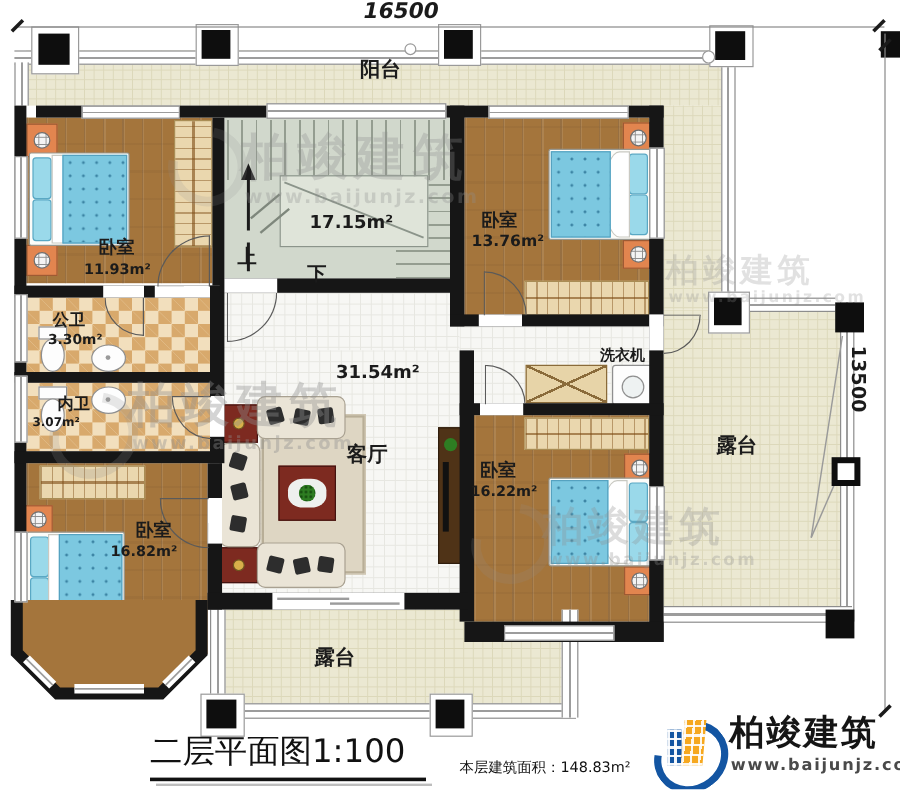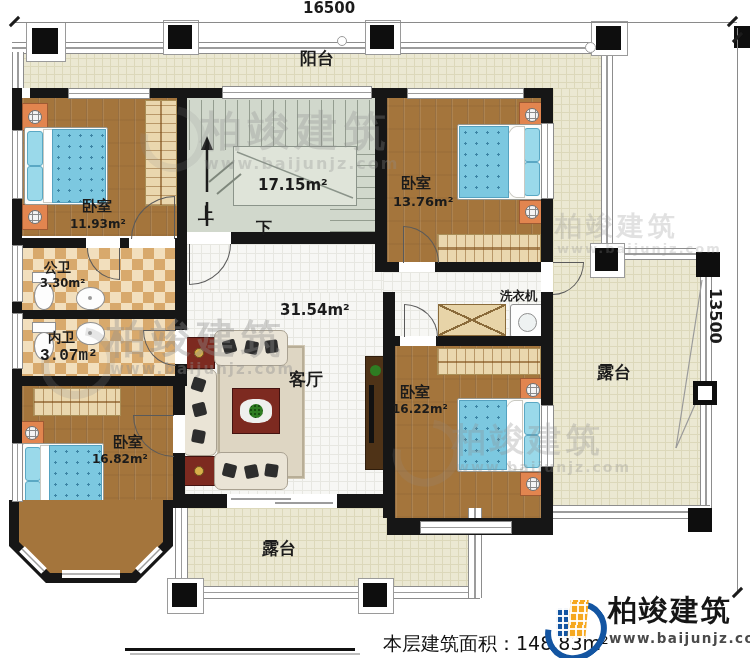--- a/index.html
+++ b/index.html
@@ -338,43 +338,44 @@
   <div class="lbl" style="left:198px;top:206px;font-size:16px;">上</div>
   <div class="lbl" style="left:256px;top:220px;font-size:16px;">下</div>
 
   <div class="lbl" style="left:82px;top:199px;font-size:15px;">卧室</div>
   <div class="lbl" style="left:70px;top:218px;font-size:12px;">11.93m²</div>
   <div class="lbl" style="left:401px;top:176px;font-size:15px;">卧室</div>
   <div class="lbl" style="left:393px;top:195px;font-size:13px;">13.76m²</div>
   <div class="lbl" style="left:44px;top:261px;font-size:13.5px;">公卫</div>
   <div class="lbl" style="left:40px;top:278px;font-size:11.5px;">3.30m²</div>
   <div class="lbl" style="left:48px;top:331px;font-size:13.5px;">内卫</div>
-  <div class="lbl" style="left:40px;top:348px;font-size:16px;font-family:Liberation Mono, monospace;">3.07m²</div>
+  <div class="lbl" style="left:27px;top:348px;font-size:10px;">3.07m²</div>
   <div class="lbl" style="left:280px;top:303px;font-size:15px;">31.54m²</div>
   <div class="lbl" style="left:289px;top:371px;font-size:17px;">客厅</div>
   <div class="lbl" style="left:500px;top:290px;font-size:12.5px;">洗衣机</div>
   <div class="lbl" style="left:400px;top:385px;font-size:15px;">卧室</div>
   <div class="lbl" style="left:392px;top:403px;font-size:12px;">16.22m²</div>
   <div class="lbl" style="left:113px;top:435px;font-size:15px;">卧室</div>
   <div class="lbl" style="left:92px;top:453px;font-size:12px;">16.82m²</div>
   <div class="lbl" style="left:597px;top:364px;font-size:17px;">露台</div>
   <div class="lbl" style="left:262px;top:540px;font-size:17px;">露台</div>
 
   <div style="position:absolute;left:14px;top:22px;width:723px;height:1px;background:#8a8a8a;"></div>
   <div style="position:absolute;left:737px;top:28px;width:1px;height:566px;background:#8a8a8a;"></div>
   <div class="tick" style="left:13px;top:15px;"></div>
   <div class="tick" style="left:731px;top:15px;"></div>
   <div class="tick" style="left:736px;top:31px;"></div>
   <div class="tick" style="left:736px;top:586px;"></div>
-  <div class="lbl" style="left:303px;top:1px;font-size:15px;">16500</div>
+  <div class="lbl" style="left:303px;top:1px;font-size:18px;font-style:italic;">16500</div>
   <div class="lbl" style="left:723px;top:288px;font-size:16px;transform:rotate(90deg);transform-origin:left top;">13500</div>
 
+  <div class="lbl" style="left:125px;top:613px;font-size:27px;font-weight:normal;color:#111;">二层平面图1:100</div>
   <div style="position:absolute;left:125px;top:648px;width:230px;height:3px;background:#111;"></div>
   <div style="position:absolute;left:130px;top:653px;width:230px;height:2px;background:#bdbdbd;"></div>
-  <div class="abs" style="left:383px;top:631px;font-size:19px;color:#111;white-space:nowrap;">
+  <div class="abs" style="left:383px;top:631px;font-size:12px;color:#111;white-space:nowrap;">
     <span>本层建筑面积：</span><span>148.83m²</span>
   </div>
 
   <div class="abs" style="left:540px;top:588px;width:210px;height:68px;">
     <div style="position:absolute;left:2px;top:4px;width:62px;height:60px;">
       <div style="position:absolute;left:2px;top:10px;width:52px;height:46px;border-radius:50%;border:6px solid #1355a2;border-top-color:transparent;transform:rotate(-38deg);"></div>
       <div style="position:absolute;left:14px;top:16px;width:12px;height:30px;background:#1355a2;
            background-image:repeating-linear-gradient(0deg,rgba(255,255,255,.95) 0 2px,transparent 2px 7px),repeating-linear-gradient(90deg,rgba(255,255,255,.95) 0 2px,transparent 2px 6px);"></div>
       <div style="position:absolute;left:27px;top:8px;width:18px;height:38px;background:#f6a81f;transform:skewX(-5deg);
            background-image:repeating-linear-gradient(0deg,rgba(255,255,255,.9) 0 2px,transparent 2px 8px),repeating-linear-gradient(90deg,rgba(255,255,255,.9) 0 2px,transparent 2px 7px);"></div>

